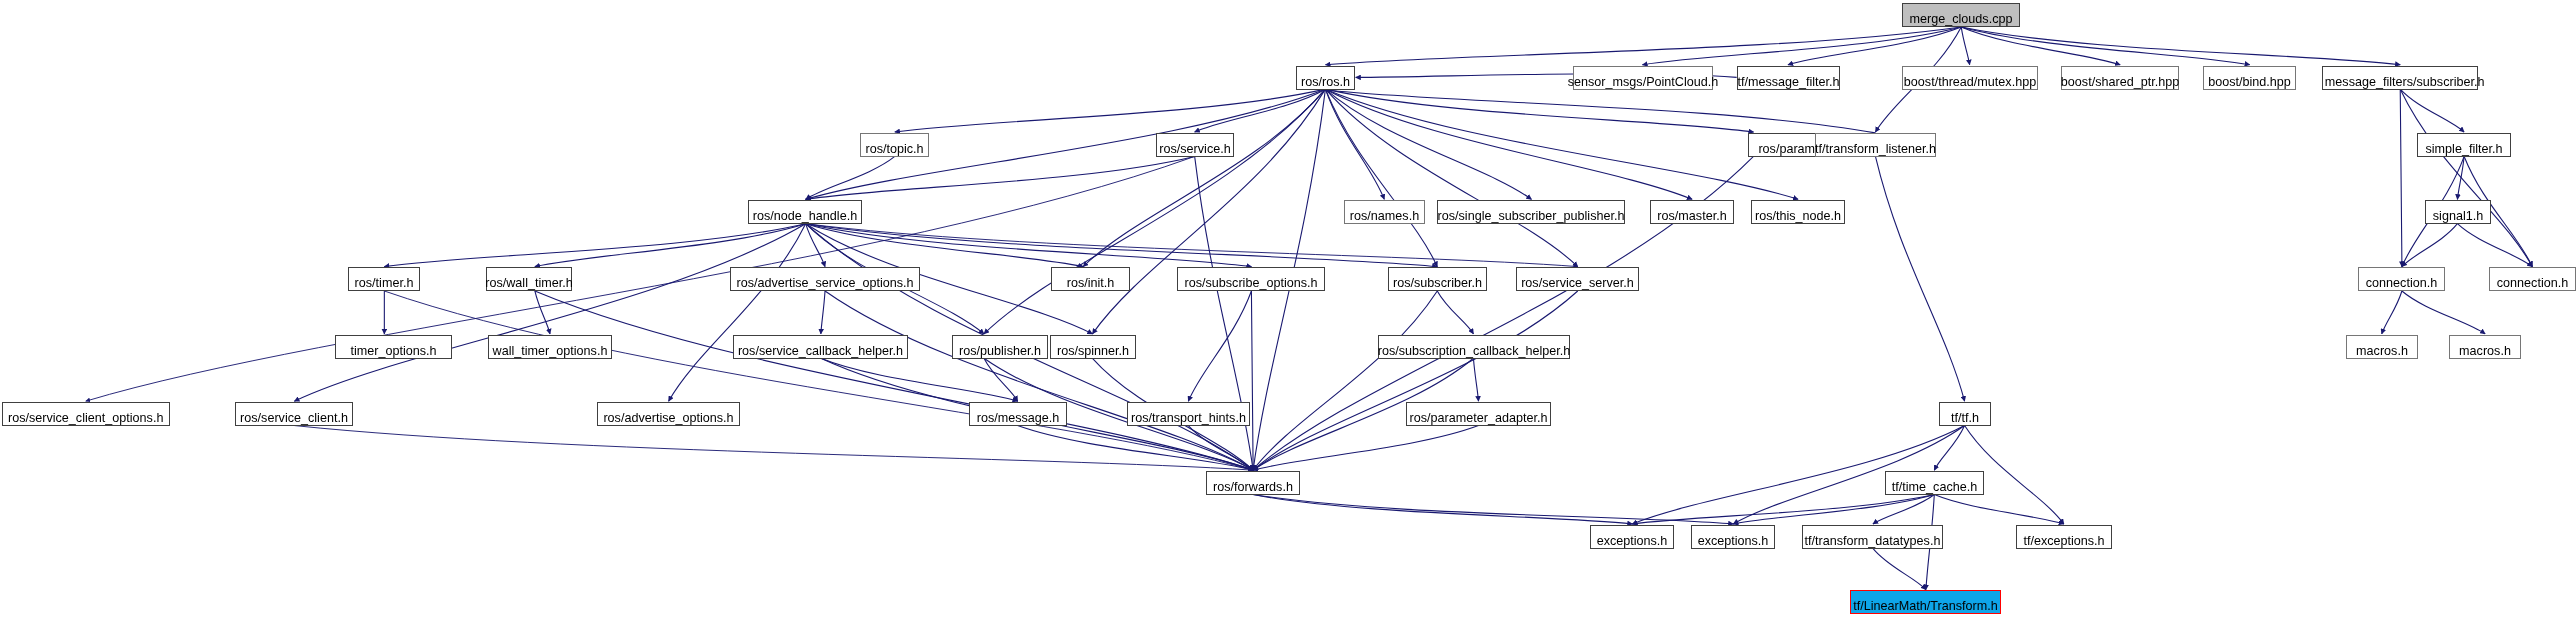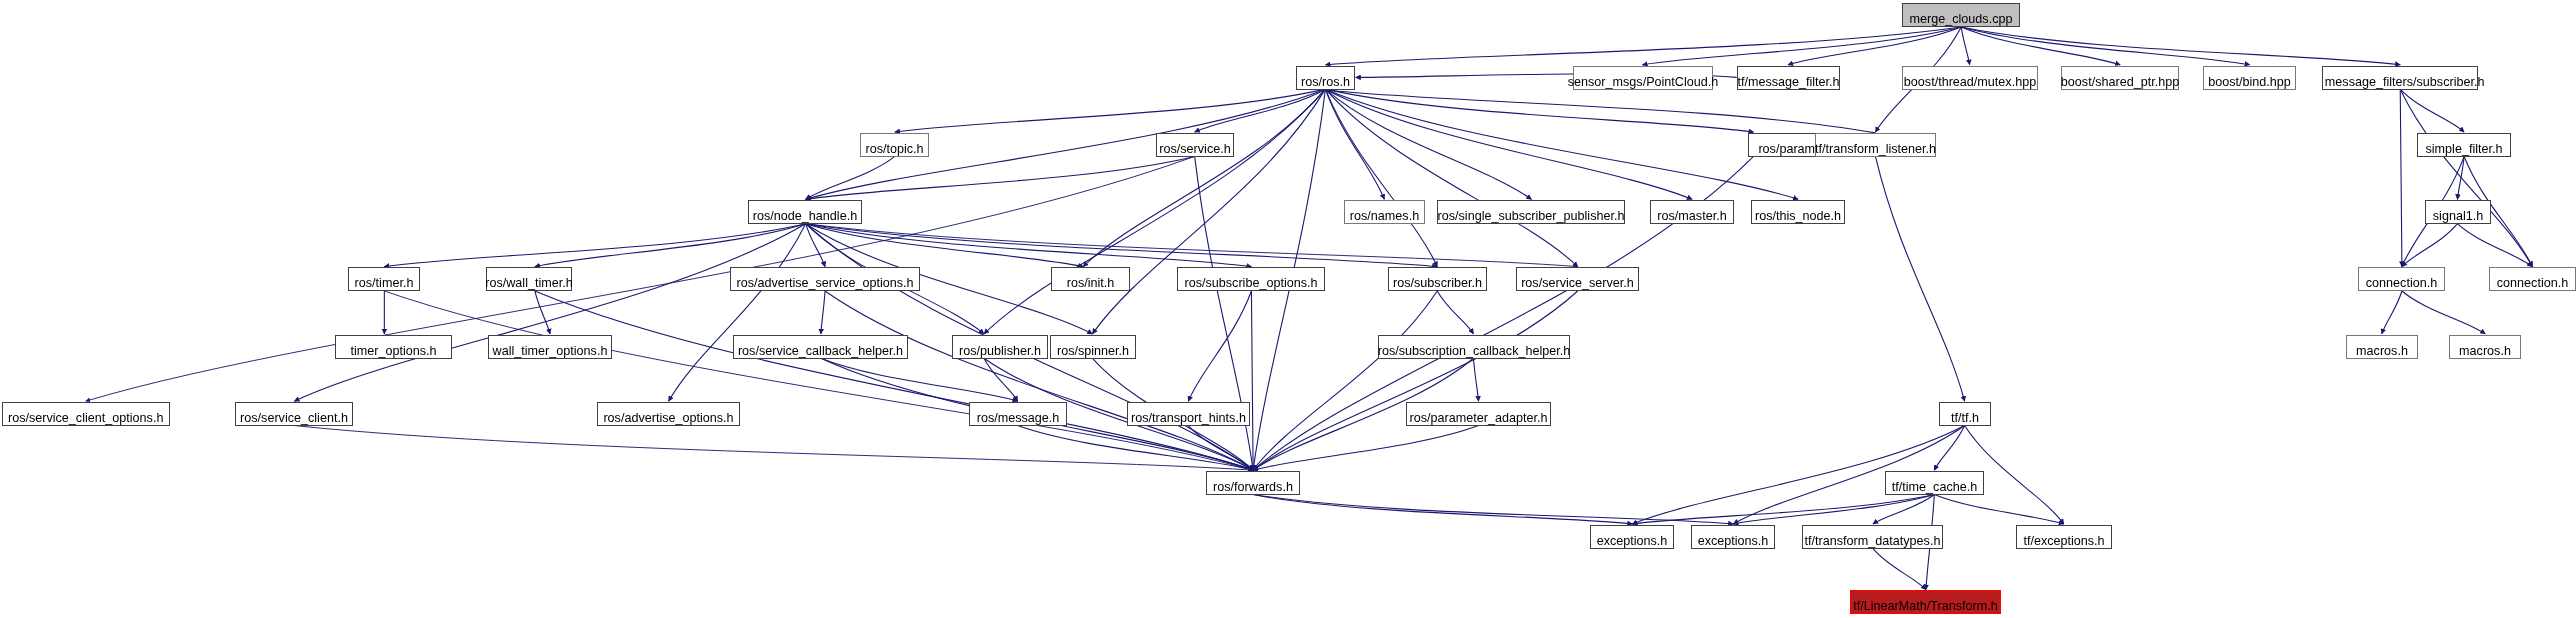--- a/index.html
+++ b/index.html
@@ -41,21 +41,21 @@
   }
   .node.thick {
     border: 1.7px solid #404040;
   }
   .node.root {
     background: #bfbfbf;
     border: 1.7px solid #404040;
   }
   .node.highlight {
     border: 1.7px solid #ff0000;
-    background: #b91c1c;
+    background: #0ea5e9;
   }
   .node-label {
     pointer-events: none;
   }
 </style>
 </head>
 <body>
 
 <div id="graph-root">
   <svg id="edge-layer" viewBox="0 0 3063 736" xmlns="http://www.w3.org/2000/svg">

